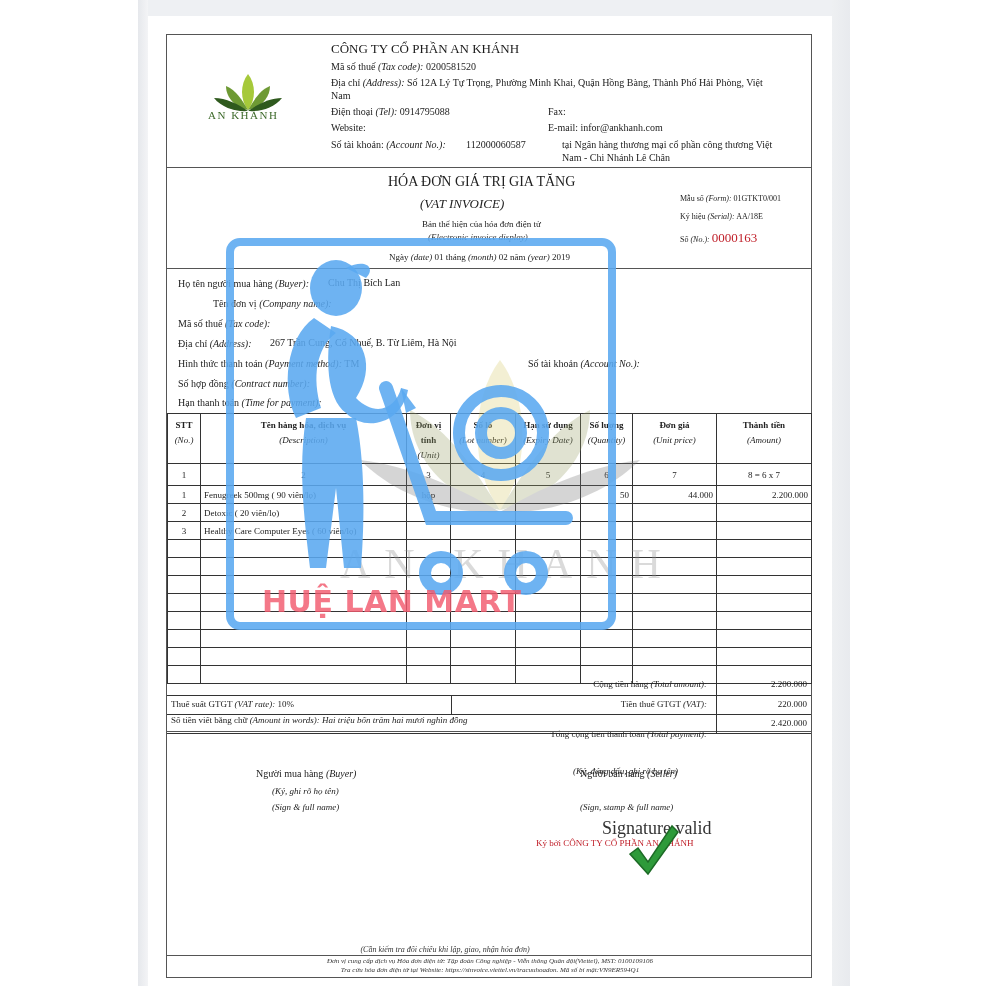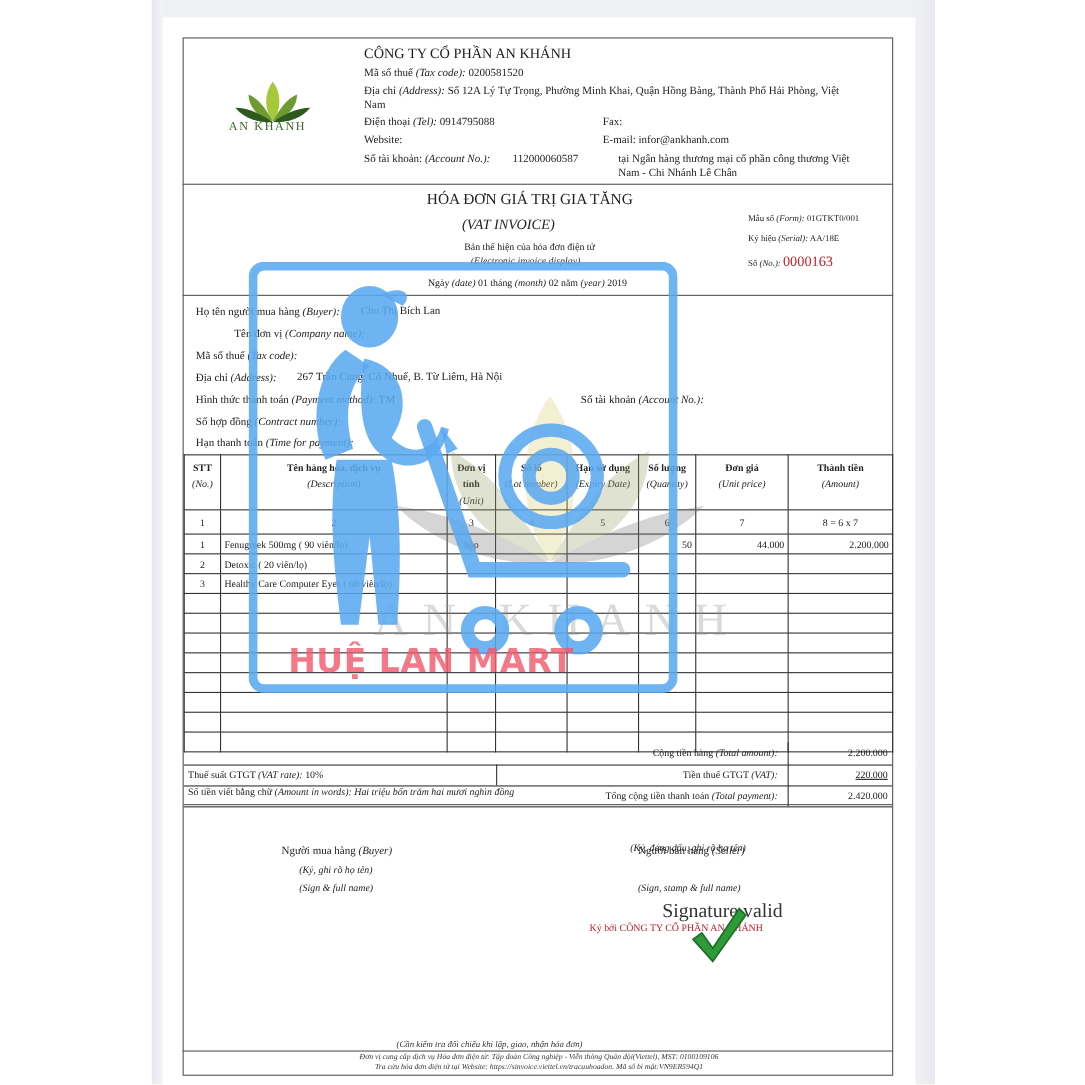--- a/index.html
+++ b/index.html
@@ -296,24 +296,24 @@
   </div>
   <div class="abs" style="right:4px;top:4px;">2.200.000</div>
 </div>
 <div class="tot-row" style="top:695px;height:19px;">
   <div class="abs" style="left:4px;top:4px;">
     <span>Thuế suất GTGT</span> <span class="it">(VAT rate):</span> <span>10%</span>
   </div>
   <div class="abs" style="right:104px;top:4px;">
     <span>Tiền thuế GTGT</span> <span class="it">(VAT):</span>
   </div>
-  <div class="abs" style="right:4px;top:4px;text-decoration:underline;">220.000</div>
+  <div class="abs" style="right:4px;top:4px;">220.000</div>
 </div>
 <div class="tot-row" style="top:714px;height:19px;">
-  <div class="abs" style="right:104px;top:4px;text-align:right;">
+  <div class="abs" style="right:104px;top:15px;text-align:right;">
     <span>Tổng cộng tiền thanh toán</span> <span class="it">(Total payment):</span>
   </div>
   <div class="abs b" style="right:4px;top:4px;">2.420.000</div>
 </div>
 <div class="tot-row" style="top:711px;height:20px;border-bottom:1.5px solid #555;">
   <div class="abs" style="left:4px;top:4px;">
     <span>Số tiền viết bằng chữ</span> <span class="it">(Amount in words):</span>
     <span class="b it">Hai triệu bốn trăm hai mươi nghìn đồng</span>
   </div>
 </div>

